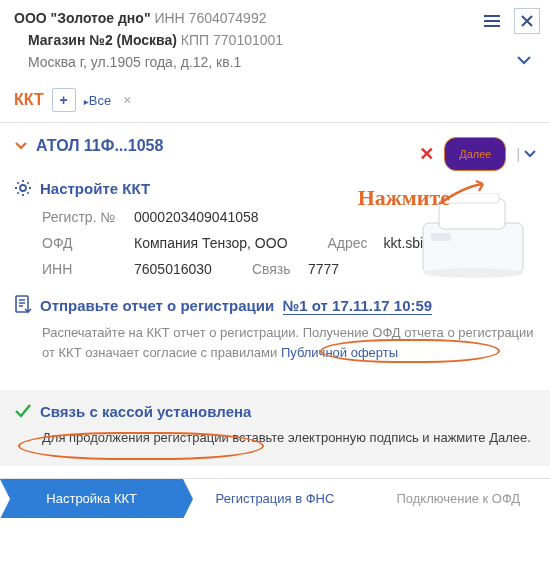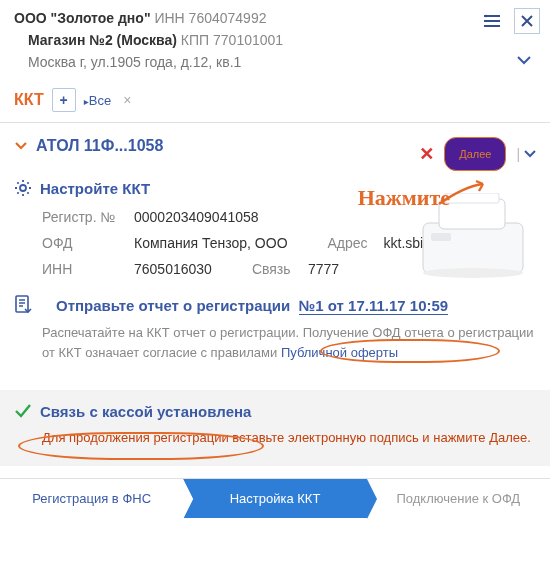--- a/index.html
+++ b/index.html
@@ -39,29 +39,29 @@
   .vsep { color:#3b5aa6; cursor:pointer; }
   .gear-row { display:flex; align-items:center; gap:8px; margin-top:24px; }
   .gear-title { color:#3b5aa6; font-weight:bold; font-size:15px;}
   .gear-ico { color:#3b5aa6;}
   .fields { margin-top:12px; margin-left:28px; font-size:14px; position:relative;}
   .field-row { display:flex; margin-bottom:10px;}
   .field-label { color:#888; width:92px; }
   .field-val { color:#333; }
   .field-label2 { color:#888; width:56px; margin-left:40px;}
   .printer { position:absolute; right:4px; top:-16px; width:115px; height:85px; }
-  .send-row { display:flex; align-items:center; gap:24px; margin-top:18px; position:relative;}
+  .send-row { display:flex; align-items:center; gap:8px; margin-top:18px; position:relative;}
   .send-title { color:#3b5aa6; font-weight:bold; font-size:15px;}
   .report-link { color:#3b5aa6; cursor:pointer; border-bottom:1px solid #3b5aa6; }
   .helptext { color:#888; font-size:13px; margin-left:28px; margin-top:8px; line-height:1.5;}
   .linkblue { color:#3b5aa6; cursor:pointer;}
   .status-block { background:#f3f3f3; margin-top:22px; padding:12px 4px 18px 14px;}
   .status-row { display:flex; align-items:center; gap:8px;}
   .status-title { color:#3b5aa6; font-weight:bold; font-size:15px; cursor:pointer;}
-  .status-help { color:#c2410c; font-size:13px; margin-left:28px; margin-top:8px; line-height:1.5;}
+  .status-help { color:#404040; font-size:13px; margin-left:28px; margin-top:8px; line-height:1.5;}
   .tabs { display:flex; margin-top:12px; height:40px; border-top:1px solid #e0e0e0;}
   .tab { flex:1; display:flex; align-items:center; justify-content:center; color:#999; cursor:pointer; font-size:13px; position:relative;}
   .tab.done { color:#3b5aa6;}
   .tab.active { background:#2e7dd6; color:#fff; }
   .tab.done::after { content:""; position:absolute; right:-10px; top:0; width:0;height:0; border-top:20px solid transparent; border-bottom:20px solid transparent; border-left:10px solid #fff; z-index:1;}
   .tab.active::before { content:""; position:absolute; left:0; top:0; width:0;height:0; border-top:20px solid transparent; border-bottom:20px solid transparent; border-left:10px solid #fff;}
   .tab.active::after { content:""; position:absolute; right:-10px; top:0; width:0;height:0; border-top:20px solid transparent; border-bottom:20px solid transparent; border-left:10px solid #2e7dd6; z-index:2;}
   .anno-press { position:absolute; right:100px; top:185px; color:#e46a2a; font-family:'Comic Sans MS',cursive; font-size:22px; font-weight:bold;}
   .anno-arrow1 { position:absolute; right:55px; top:178px; }
   .red-circle1 { position:absolute; left:320px; top:339px; width:180px; height:24px; border:2px solid #e46a2a; border-radius:50%/60%; pointer-events:none;}
@@ -198,22 +198,22 @@
       <svg width="18" height="18" viewBox="0 0 18 18">
           <path d="M2 9l5 5L16 3" stroke="#2aa84a" stroke-width="2.4" fill="none"></path>
         </svg>
     </span>
     <span class="status-title">Связь с кассой установлена</span>
   </div>
   <div class="status-help">Для продолжения регистрации вставьте электронную подпись и нажмите Далее.</div>
 </div>
 
 <div class="tabs">
+  <div class="tab active">Настройка ККТ</div>
   <div class="tab done">Регистрация в ФНС</div>
-  <div class="tab active">Настройка ККТ</div>
   <div class="tab">Подключение к ОФД</div>
 </div>
 
 <div class="anno-press">Нажмите</div>
 <div class="anno-arrow1">
   <svg width="60" height="30" viewBox="0 0 60 30">
       <path d="M4 26 Q 30 8 48 6" stroke="#e46a2a" stroke-width="2.4" fill="none"></path>
       <path d="M48 6l-7 -3m7 3l-4 7" stroke="#e46a2a" stroke-width="2.4" fill="none"></path>
     </svg>
 </div>

